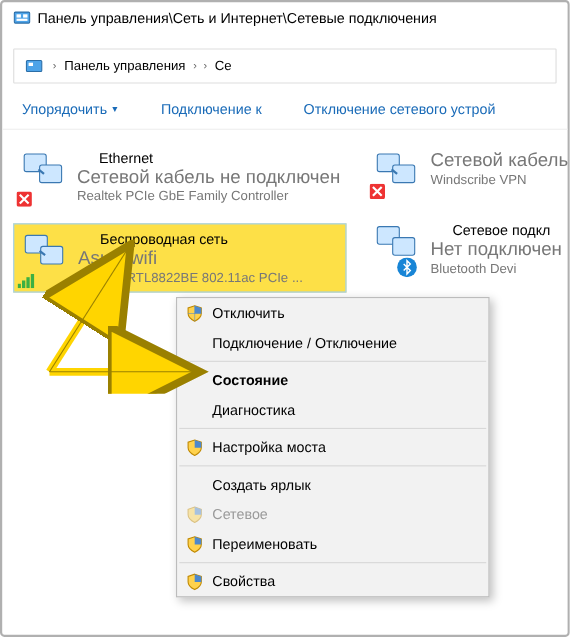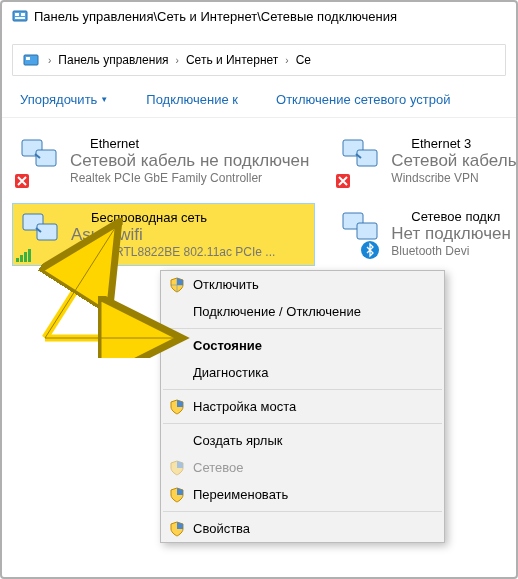--- a/index.html
+++ b/index.html
@@ -49,21 +49,20 @@
   </div>
 
   <div class="path-row">
     <svg class="mini-icon" viewBox="0 0 16 16">
         <rect x="1" y="3" width="14" height="10" rx="1" fill="#4da3e8" stroke="#2b6ea7"></rect>
         <rect x="3" y="5" width="4" height="3" fill="#fff"></rect>
       </svg>
     <span class="chev">›</span>
     <span class="crumb">Панель управления</span>
     <span class="chev">›</span>
-    <span class="crumb">Сеть и Интернет</span>
     <span class="chev">›</span>
     <span class="crumb">Се</span>
   </div>
 
   <div class="toolbar">
     <span class="item">
       <span>Упорядочить</span>
       <span class="chev-down">▼</span>
     </span>
     <span class="item">Подключение к</span>
@@ -114,21 +113,20 @@
         <svg class="neticon" viewBox="0 0 42 42">
             <rect x="4" y="4" width="20" height="16" rx="2" fill="#cde7ff" stroke="#3a78b2"></rect>
             <rect x="18" y="14" width="20" height="16" rx="2" fill="#cde7ff" stroke="#3a78b2"></rect>
             <line x1="17" y1="18" x2="22" y2="22" stroke="#3a78b2" stroke-width="2"></line>
           </svg>
         <svg class="disconnect-x" viewBox="0 0 14 14">
             <rect width="14" height="14" fill="#e33" rx="2"></rect>
             <path d="M3 3 L11 11 M11 3 L3 11" stroke="#fff" stroke-width="2"></path>
           </svg>
         <div class="ctext">
-          <div class="ctitle">Ethernet 3</div>
           <div class="csub">Сетевой кабель</div>
           <div class="cdev">Windscribe VPN</div>
         </div>
       </div>
 
       <div class="conn">
         <svg class="neticon" viewBox="0 0 42 42">
             <rect x="4" y="4" width="20" height="16" rx="2" fill="#cde7ff" stroke="#3a78b2"></rect>
             <rect x="18" y="14" width="20" height="16" rx="2" fill="#cde7ff" stroke="#3a78b2"></rect>
           </svg>

